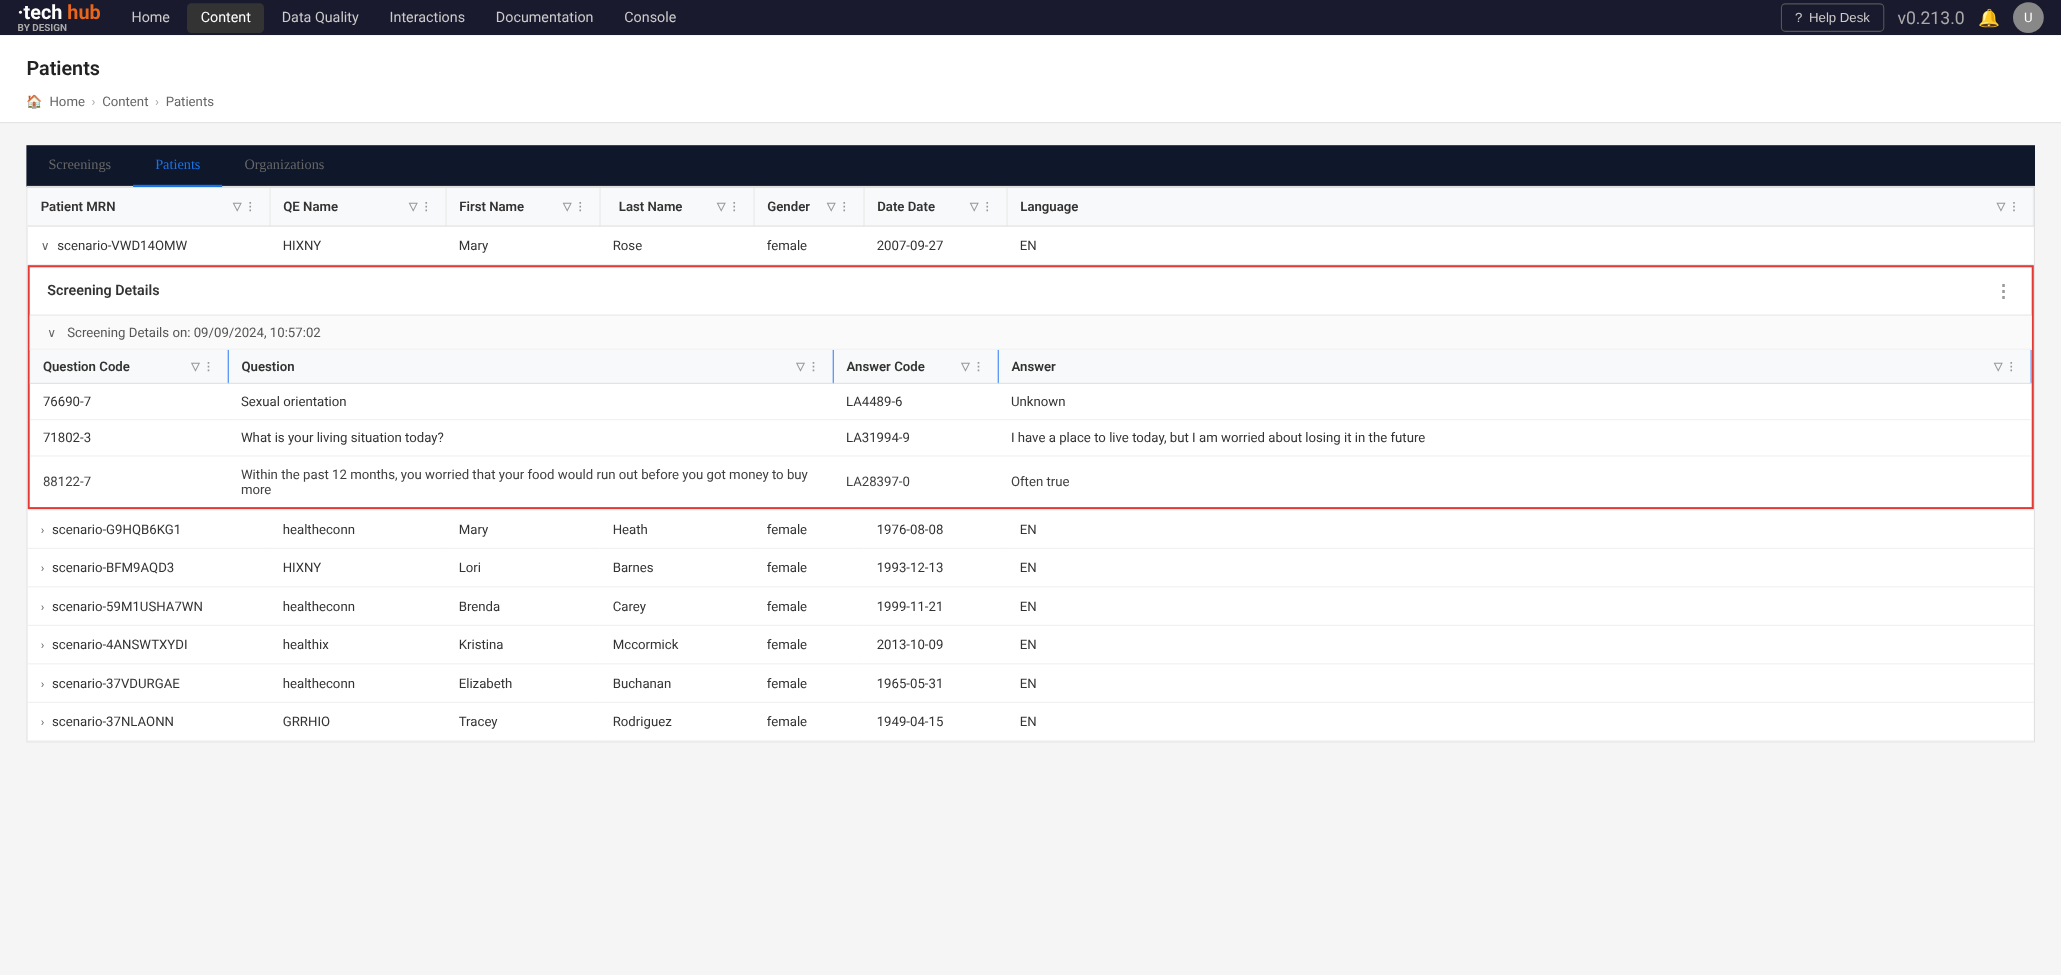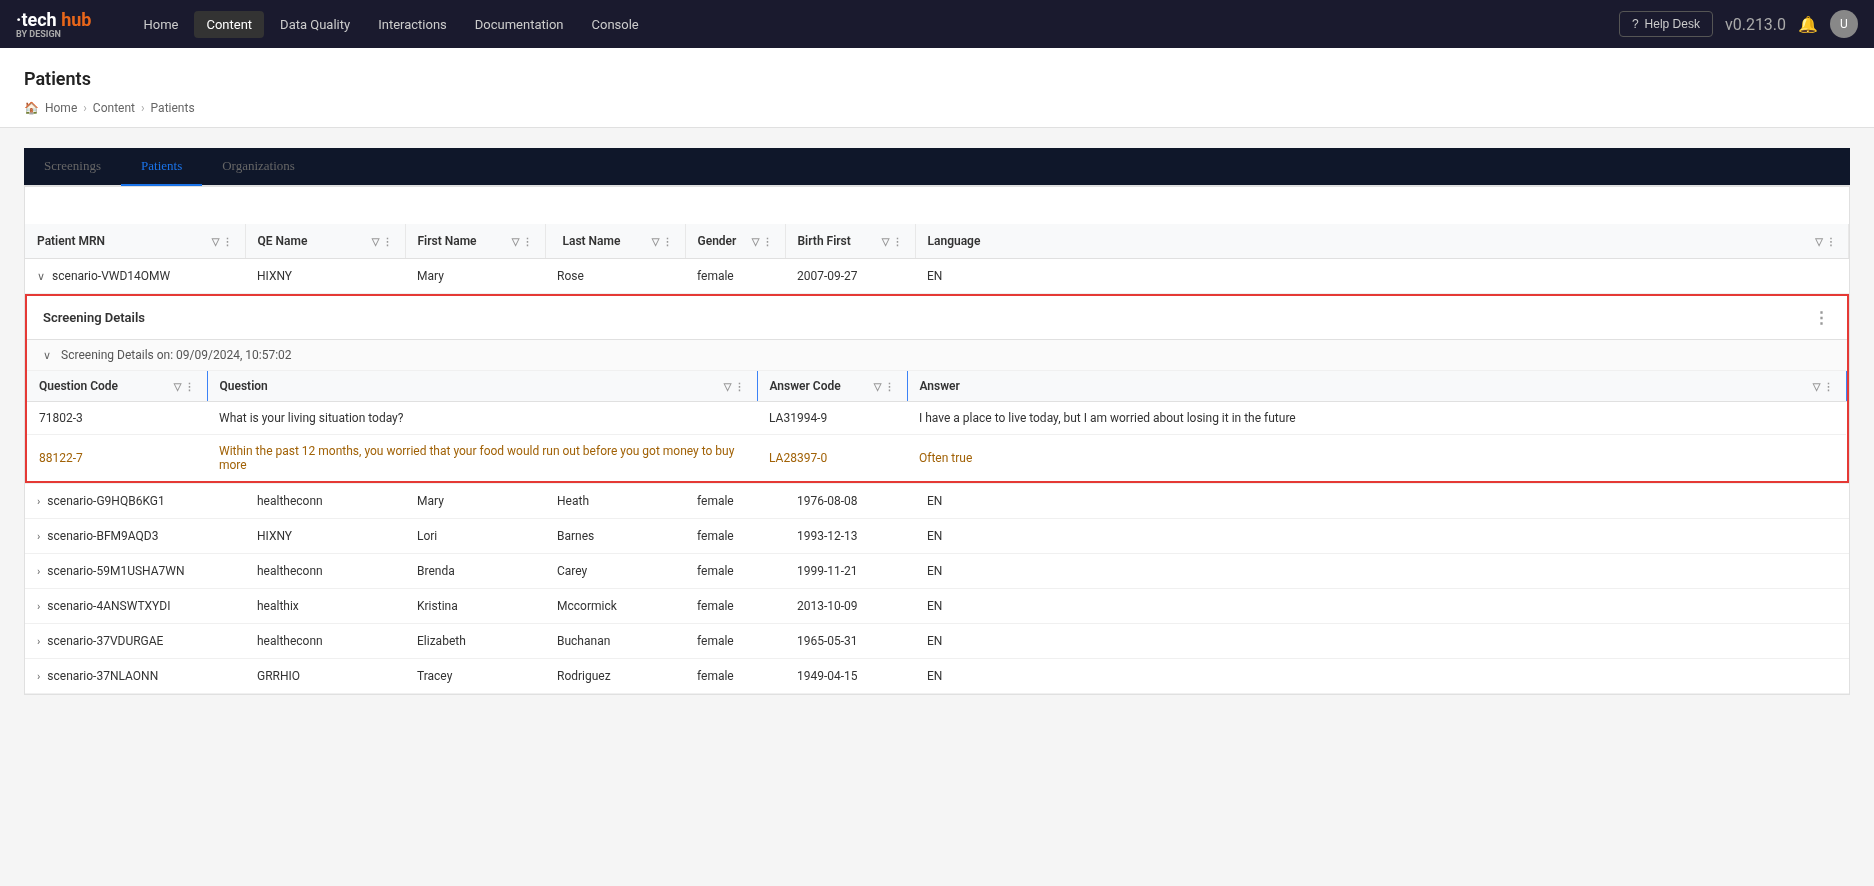--- a/index.html
+++ b/index.html
@@ -4,23 +4,22 @@
   <style>
     * { box-sizing: border-box; margin: 0; padding: 0; }
     body { font-family: -apple-system, BlinkMacSystemFont, 'Segoe UI', Roboto, sans-serif; font-size: 13px; background: #f5f5f5; color: #333; }
 
     
     .top-nav {
       background: #1a1a2e;
       color: #fff;
       display: flex;
       align-items: center;
-      height: 48px;
+      height: 32px;
       padding: 0 16px;
-      gap: 24px;
     }
     .logo {
       display: flex;
       align-items: center;
       gap: 4px;
       font-size: 18px;
       font-weight: bold;
       margin-right: 16px;
     }
     .logo-tech { color: #fff; }
@@ -74,21 +73,21 @@
       cursor: pointer;
       font-size: 13px;
       color: #666;
       border-bottom: 2px solid transparent;
       margin-bottom: -1px;
     }
     .tab.active { color: #1a73e8; border-bottom: 2px solid #1a73e8; font-weight: 500; }
 
     
     .table-container { background: #fff; border: 1px solid #e0e0e0; overflow: hidden; }
-    .main-table { width: 100%; border-collapse: collapse; margin-top: 37px; }
+    .main-table { width: 100%; border-collapse: collapse; }
     .main-table th {
       background: #f8f9fa;
       padding: 10px 12px;
       text-align: left;
       font-weight: 600;
       font-size: 12px;
       border-bottom: 1px solid #e0e0e0;
       border-right: 1px solid #e8e8e8;
       white-space: nowrap;
     }
@@ -152,21 +151,21 @@
     .screening-scroll {
       max-height: 220px;
       overflow-y: auto;
       position: relative;
     }
 
     
     .three-dots { color: #999; cursor: pointer; font-size: 16px; letter-spacing: 1px; }
 
     
-    .partial-row td { color: #a16207; }
+    .partial-row td { color: #404040; }
   </style>
 </head>
 <body>
 
 <nav class="top-nav">
   <div class="logo">
     <div>
       <span class="logo-tech">·tech </span><span class="logo-hub">hub</span>
       <span class="logo-sub">BY DESIGN</span>
     </div>
@@ -254,21 +253,21 @@
             <div class="col-header">
               <span class="col-header-text">Gender</span>
               <span class="col-icons">
                 <span class="col-icon">▽</span>
                 <span class="col-icon">⋮</span>
               </span>
             </div>
           </th>
           <th style="width:130px;">
             <div class="col-header">
-              <span class="col-header-text">Birth First</span>
+              <span class="col-header-text">Date Date</span>
               <span class="col-icons">
                 <span class="col-icon">▽</span>
                 <span class="col-icon">⋮</span>
               </span>
             </div>
           </th>
           <th>
             <div class="col-header">
               <span class="col-header-text">Language</span>
               <span class="col-icons">
@@ -342,20 +341,26 @@
                           <span class="col-icons">
                             <span class="col-icon">▽</span>
                             <span class="col-icon">⋮</span>
                           </span>
                         </div>
                       </th>
                     </tr>
                   </thead>
                   <tbody>
                     <tr>
+                      <td>76690-7</td>
+                      <td>Sexual orientation</td>
+                      <td>LA4489-6</td>
+                      <td>Unknown</td>
+                    </tr>
+                    <tr>
                       <td>71802-3</td>
                       <td>What is your living situation today?</td>
                       <td>LA31994-9</td>
                       <td>I have a place to live today, but I am worried about losing it in the future</td>
                     </tr>
                     <tr class="partial-row">
                       <td>88122-7</td>
                       <td>Within the past 12 months, you worried that your food would run out before you got money to buy more</td>
                       <td>LA28397-0</td>
                       <td>Often true</td>

